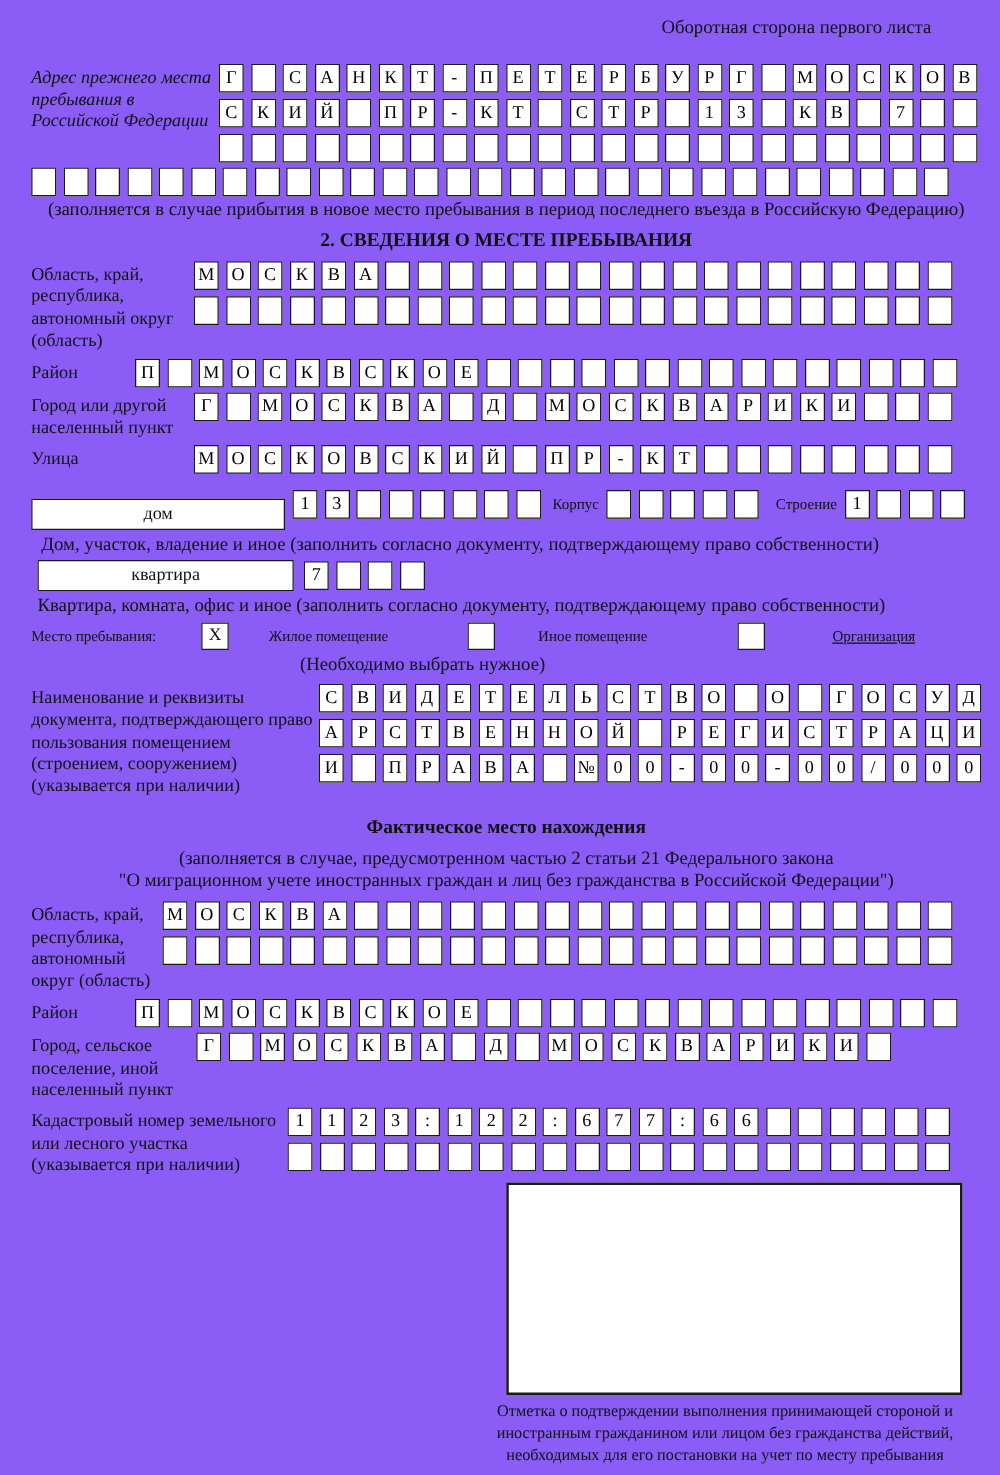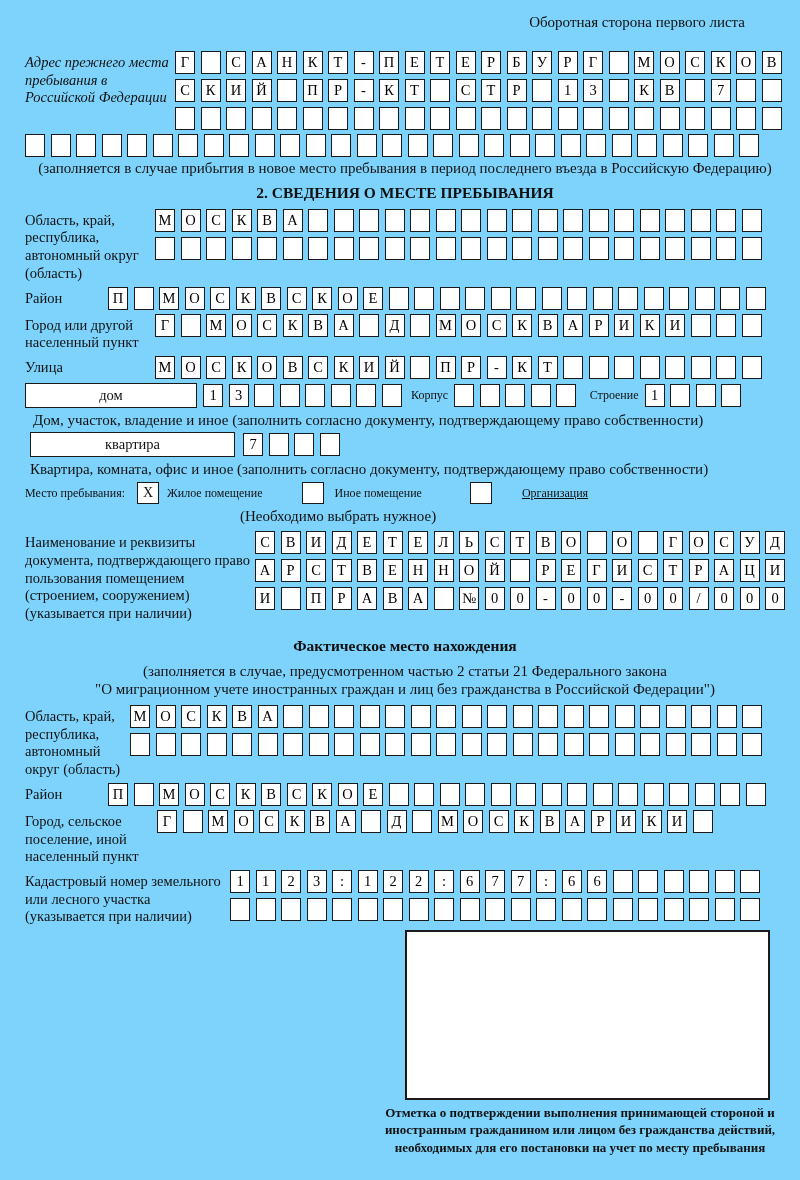--- a/index.html
+++ b/index.html
@@ -1,21 +1,21 @@
 <!DOCTYPE html>
 <html><head>
 <meta charset="utf-8">
 <style>
   * { box-sizing: border-box; margin: 0; padding: 0; }
   body {
     font-family: "Liberation Serif", "DejaVu Serif", serif;
     background: #fff; color: #111;
   }
   .page {
-    width: 800px; height: 1180px; background: #7dd3fc;
+    width: 800px; height: 1180px; background: #8b5cf6;
     padding: 14px 15px 10px 25px; overflow: hidden; position: relative;
   }
   .header-note { text-align: right; font-size: 15px; padding-right: 40px; margin-bottom: 20px; }
 
   .field { display: flex; align-items: flex-start; margin-bottom: 4px; }
   .flabel { font-size: 14.5px; line-height: 1.22; flex-shrink: 0; padding-top: 3px; }
   .rows { display: flex; flex-direction: column; gap: 5px; }
 
   .cellrow { display: flex; flex-wrap: nowrap; }
   .cell {
@@ -33,25 +33,25 @@
     align-items: center; justify-content: center; font-size: 14.5px; background: #fff;
   }
   .inline-row { display: flex; align-items: center; margin-bottom: 3px; }
   .inline-label { font-size: 12px; white-space: nowrap; }
 
   .checkbox {
     width: 22px; height: 22px; border: 1.8px solid #1a1a1a; display: inline-flex;
     align-items: center; justify-content: center; font-size: 14px; background: #fff;
   }
 
-  .stamp-wrap { margin-left: 355px; width: 400px; margin-top: 2px; font-weight: bold; }
+  .stamp-wrap { margin-left: 355px; width: 400px; margin-top: 2px; }
   .stamp-box { width: 365px; height: 170px; border: 2px solid #1a1a1a; margin-left: 25px; background: #fff; }
   .stamp-caption { font-size: 13px; line-height: 1.35; text-align: center; margin-top: 4px; }
 
-  .mt2 { margin-top: 2px; } .mt4 { margin-top: 4px; }
+  .mt2 { margin-top: 2px; } .mt4 { margin-top: 4px; gap: 24px; }
   .mb2 { margin-bottom: 2px; } .mb4 { margin-bottom: 4px; } .mb6 { margin-bottom: 6px; }
 </style>
 </head>
 <body>
 
 <div class="page">
 
   <div class="header-note">Оборотная сторона первого листа</div>
 
   <div class="field">
@@ -316,21 +316,21 @@
         <span class="cell"></span>
         <span class="cell"></span>
         <span class="cell"></span>
         <span class="cell"></span>
         <span class="cell"></span>
         <span class="cell"></span>
       </div>
   </div>
 
   <div class="inline-row mt2">
-    <div class="widebox" style="width:172px; margin-right:6px;">дом</div>
+    <div class="widebox" style="width:203px; margin-right:6px;margin-top:16px;">дом</div>
     <div class="cellrow">
         <span class="cell">1</span>
         <span class="cell">3</span>
         <span class="cell"></span>
         <span class="cell"></span>
         <span class="cell"></span>
         <span class="cell"></span>
         <span class="cell"></span>
         <span class="cell"></span>
       </div>

